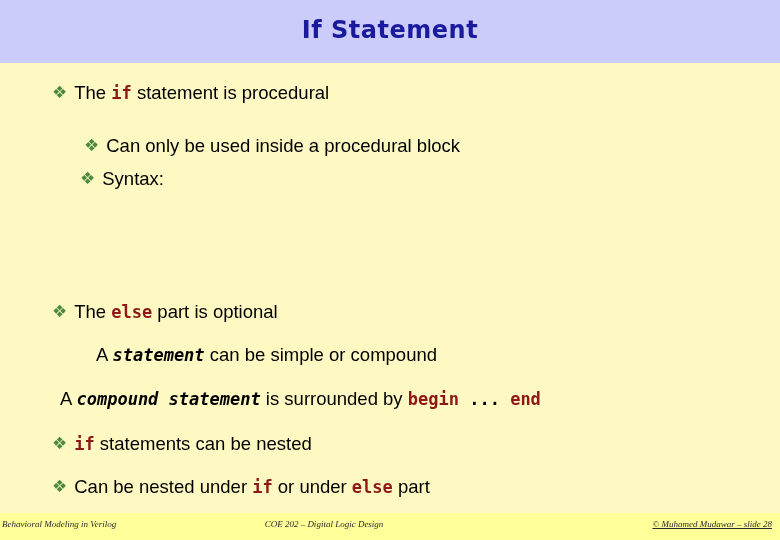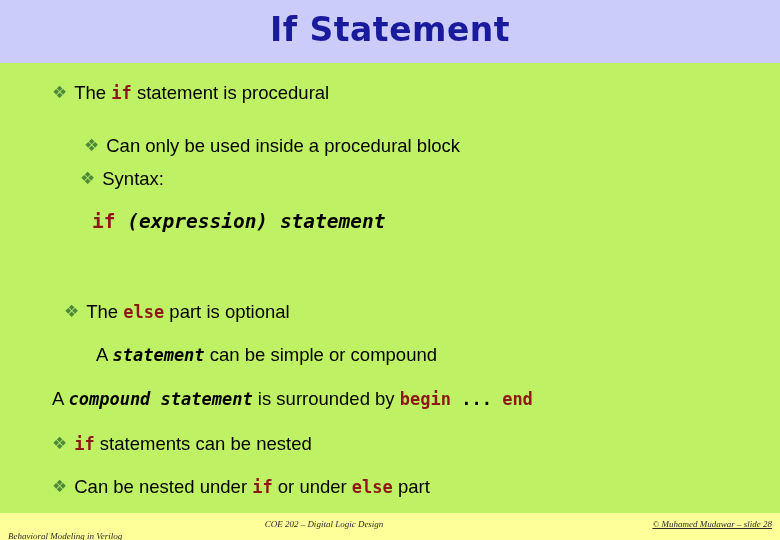--- a/index.html
+++ b/index.html
@@ -27,34 +27,34 @@
   .slide-title {
     position: absolute;
     left: 0;
     top: 0;
     width: 780px;
     height: 63px;
     line-height: 60px;
     text-align: center;
     color: #1a1a9c;
     font-family: "DejaVu Sans", sans-serif;
-    font-size: 33px;
+    font-size: 24px;
     font-weight: bold;
     letter-spacing: 0.5px;
     white-space: nowrap;
   }
 
   
   .body-area {
     position: absolute;
     left: 0;
     top: 63px;
     width: 780px;
     height: 450px;
-    background: #bef264;
+    background: #fef9c3;
   }
 
   .line {
     position: absolute;
     white-space: nowrap;
     color: #000000;
     font-family: "Liberation Sans", sans-serif;
     font-size: 18.5px;
     line-height: 22px;
   }
@@ -98,23 +98,23 @@
   .syntax .mono-bi {
     font-size: 19.5px;
   }
 
   
   .l1  { left: 52px;  top: 18px;  }
   .l2  { left: 52px;  top: 71px; margin-left: 32px;  }
   .l3  { left: 52px;  top: 104px; margin-left: 28px; }
   .l4  { left: 92px;  top: 148px; }
   .l5  { left: 68px;  top: 191px; }
-  .l6  { left: 64px;  top: 237px; }
+  .l6  { left: 52px;  top: 237px; }
   .l7  { left: 68px;  top: 281px; margin-left: 28px; }
-  .l8  { left: 52px;  top: 325px; text-align: right; }
+  .l8  { left: 60px;  top: 325px; text-align: right; }
   .l9  { left: 52px;  top: 369px; }
   .l10 { left: 52px;  top: 412px; }
 
   
   .footer-band {
     position: absolute;
     left: 0;
     top: 513px;
     width: 780px;
     height: 27px;
@@ -122,21 +122,21 @@
   }
   .footer-text {
     position: absolute;
     top: 519px;
     font-family: "Liberation Serif", serif;
     font-style: italic;
     font-size: 9px;
     color: #2b2b2b;
     white-space: nowrap;
   }
-  .footer-left   { left: 8px; margin-top: 12px;  }
+  .footer-left   { left: 2px;  }
   .footer-center { left: 0; width: 648px; text-align: center; }
   .footer-right  { right: 8px; text-decoration: underline; }
 </style>
 </head>
 <body>
 
 <div class="header-band"></div>
 <div class="slide-title">If Statement</div>
 
 <div class="body-area">
@@ -146,23 +146,20 @@
   </div>
 
   <div class="line l2">
     <span class="bullet">❖</span><span>Can only be used inside a procedural block</span>
   </div>
 
   <div class="line l3">
     <span class="bullet">❖</span><span>Syntax:</span>
   </div>
 
-  <div class="line syntax l4">
-    <span class="kw">if</span><span class="mono-b"> </span><span class="mono-bi">(expression)</span><span class="mono-b"> </span><span class="mono-bi">statement</span>
-  </div>
 
 
   <div class="line l6">
     <span class="bullet">❖</span><span>The </span><span class="kw">else</span><span> part is optional</span>
   </div>
 
   <div class="line l7">
     <span>A </span><span class="mono-bi">statement</span><span> can be simple or compound</span>
   </div>
 

